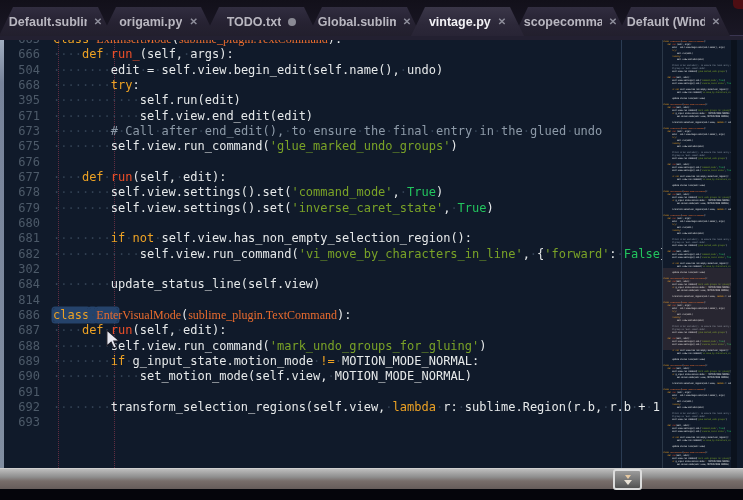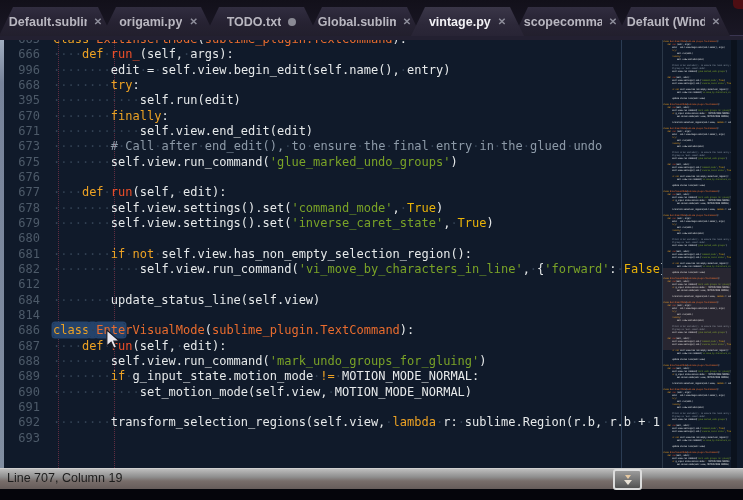--- a/index.html
+++ b/index.html
@@ -33,21 +33,21 @@
                 background:linear-gradient(#9fadc0,#77839a 10%,#818ea1); z-index:4; }
   .guides { position:absolute; top:0; height:100%; width:0;
             border-left:1px dotted rgba(164,62,84,0.55); z-index:0; }
   .ruler { position:absolute; top:0; height:100%; width:1px; left:621px;
            background:rgba(90,115,150,0.38); z-index:0; }
   .code-pane { position:relative; margin-top:-8px; z-index:1; }
   .row { height:15.33px; line-height:15.33px; white-space:pre; font-size:12px; }
   .ln { display:inline-block; width:36px; margin-left:4px; text-align:right;
         color:#4d5a69; margin-right:13px;padding-left:10px; }
   .pl { color:#e6e9ea; } .kw { color:#eda224; } .fn { color:#ee4f28;text-align:center; }
-  .cn { color:#ea6c2e; } .st { color:#7aa327; } .bo { color:#eab308;text-align:center; }
+  .cn { color:#ea6c2e;font-family:Liberation Serif, serif; } .st { color:#7aa327; } .bo { color:#22c55e;text-align:center; }
   .cm { color:#8d9aa8; } .ws { color:#314052; }
   .hl { background:#25436b; box-shadow:0 0 0 1.5px #25436b; border-radius:2px; }
 
   
   .minimap { position:absolute; left:662px; top:0; width:75px; height:428px;
              background:#101a2a; border-left:1px solid #2b3848; overflow:hidden; z-index:2; }
   .mini-line { font-size:2.4px; line-height:3px; white-space:pre; letter-spacing:-0.3px;
                opacity:.85; }
   .viewport { position:absolute; left:0; top:228px; width:100%; height:82px;
               background:rgba(214,130,104,0.12); z-index:3; }
@@ -113,35 +113,34 @@
     </div>
 </div>
 
 <div class="editor">
   <div class="guides" style="left:58px"></div>
   <div class="guides" style="left:114px"></div>
   <div class="ruler"></div>
   <div class="code-pane">
       <div class="row"><span class="ln">665</span><span class="kw">class</span><span class="ws">·</span><span class="cn">ExitInsertMode</span><span class="pl">(</span><span class="cn">sublime_plugin.TextCommand</span><span class="pl">):</span></div>
       <div class="row"><span class="ln">666</span><span class="ws">····</span><span class="kw">def</span><span class="ws">·</span><span class="fn">run_</span><span class="pl">(self,</span><span class="ws">·</span><span class="pl">args):</span></div>
-      <div class="row"><span class="ln">996</span><span class="ws">········</span><span class="pl">edit</span><span class="ws">·</span><span class="pl">=</span><span class="ws">·</span><span class="pl">self.view.begin_edit(self.name(),</span><span class="ws">·</span><span class="pl">entry)</span></div>
+      <div class="row"><span class="ln">504</span><span class="ws">········</span><span class="pl">edit</span><span class="ws">·</span><span class="pl">=</span><span class="ws">·</span><span class="pl">self.view.begin_edit(self.name(),</span><span class="ws">·</span><span class="pl">undo)</span></div>
       <div class="row"><span class="ln">668</span><span class="ws">········</span><span class="kw">try</span><span class="pl">:</span></div>
       <div class="row"><span class="ln">395</span><span class="ws">············</span><span class="pl">self.run(edit)</span></div>
-      <div class="row"><span class="ln">670</span><span class="ws">········</span><span class="kw">finally</span><span class="pl">:</span></div>
       <div class="row"><span class="ln">671</span><span class="ws">············</span><span class="pl">self.view.end_edit(edit)</span></div>
       <div class="row"><span class="ln">673</span><span class="ws">········</span><span class="cm">#</span><span class="ws">·</span><span class="cm">Call</span><span class="ws">·</span><span class="cm">after</span><span class="ws">·</span><span class="cm">end_edit(),</span><span class="ws">·</span><span class="cm">to</span><span class="ws">·</span><span class="cm">ensure</span><span class="ws">·</span><span class="cm">the</span><span class="ws">·</span><span class="cm">final</span><span class="ws">·</span><span class="cm">entry</span><span class="ws">·</span><span class="cm">in</span><span class="ws">·</span><span class="cm">the</span><span class="ws">·</span><span class="cm">glued</span><span class="ws">·</span><span class="cm">undo</span></div>
       <div class="row"><span class="ln">675</span><span class="ws">········</span><span class="pl">self.view.run_command(</span><span class="st">'glue_marked_undo_groups'</span><span class="pl">)</span></div>
       <div class="row"><span class="ln">676</span></div>
       <div class="row"><span class="ln">677</span><span class="ws">····</span><span class="kw">def</span><span class="ws">·</span><span class="fn">run</span><span class="pl">(self,</span><span class="ws">·</span><span class="pl">edit):</span></div>
       <div class="row"><span class="ln">678</span><span class="ws">········</span><span class="pl">self.view.settings().set(</span><span class="st">'command_mode'</span><span class="pl">,</span><span class="ws">·</span><span class="bo">True</span><span class="pl">)</span></div>
       <div class="row"><span class="ln">679</span><span class="ws">········</span><span class="pl">self.view.settings().set(</span><span class="st">'inverse_caret_state'</span><span class="pl">,</span><span class="ws">·</span><span class="bo">True</span><span class="pl">)</span></div>
       <div class="row"><span class="ln">680</span></div>
       <div class="row"><span class="ln">681</span><span class="ws">········</span><span class="kw">if</span><span class="ws">·</span><span class="kw">not</span><span class="ws">·</span><span class="pl">self.view.has_non_empty_selection_region():</span></div>
       <div class="row"><span class="ln">682</span><span class="ws">············</span><span class="pl">self.view.run_command(</span><span class="st">'vi_move_by_characters_in_line'</span><span class="pl">,</span><span class="ws">·</span><span class="pl">{</span><span class="st">'forward'</span><span class="pl">:</span><span class="ws">·</span><span class="bo">False</span><span class="pl">})</span></div>
-      <div class="row"><span class="ln">612</span></div>
+      <div class="row"><span class="ln">302</span></div>
       <div class="row"><span class="ln">684</span><span class="ws">········</span><span class="pl">update_status_line(self.view)</span></div>
       <div class="row"><span class="ln">814</span></div>
       <div class="row"><span class="ln">686</span><span class="kw hl">class</span><span class="ws hl">·</span><span class="cn hl">Ente</span><span class="cn">rVisualMode</span><span class="pl">(</span><span class="cn">sublime_plugin.TextCommand</span><span class="pl">):</span></div>
       <div class="row"><span class="ln">687</span><span class="ws">····</span><span class="kw">def</span><span class="ws">·</span><span class="fn">run</span><span class="pl">(self,</span><span class="ws">·</span><span class="pl">edit):</span></div>
       <div class="row"><span class="ln">688</span><span class="ws">········</span><span class="pl">self.view.run_command(</span><span class="st">'mark_undo_groups_for_gluing'</span><span class="pl">)</span></div>
       <div class="row"><span class="ln">689</span><span class="ws">········</span><span class="kw">if</span><span class="ws">·</span><span class="pl">g_input_state.motion_mode</span><span class="ws">·</span><span class="kw">!=</span><span class="ws">·</span><span class="pl">MOTION_MODE_NORMAL:</span></div>
       <div class="row"><span class="ln">690</span><span class="ws">············</span><span class="pl">set_motion_mode(self.view,</span><span class="ws">·</span><span class="pl">MOTION_MODE_NORMAL)</span></div>
       <div class="row"><span class="ln">691</span></div>
       <div class="row"><span class="ln">692</span><span class="ws">········</span><span class="pl">transform_selection_regions(self.view,</span><span class="ws">·</span><span class="kw">lambda</span><span class="ws">·</span><span class="pl">r:</span><span class="ws">·</span><span class="pl">sublime.Region(r.b,</span><span class="ws">·</span><span class="pl">r.b</span><span class="ws">·</span><span class="pl">+</span><span class="ws">·</span><span class="pl">1)</span><span class="ws">·</span><span class="pl">i</span></div>
       <div class="row"><span class="ln">693</span></div>
@@ -292,21 +291,20 @@
         <div class="mini-line"><span class="pl">            set_motion_mode(self.view, MOTION_MODE_NORMAL)</span></div>
         <div class="mini-line">&nbsp;</div>
       </div>
     <div class="viewport"></div>
     <div class="mini-edge"></div>
   </div>
   <div class="edge-strip"></div>
 </div>
 
 <div class="statusbar">
-  <span class="status-text">Line 707, Column 19</span>
   <div class="scroll-btn">
     <span class="tri-down small"></span>
     <span class="tri-down"></span>
   </div>
 </div>
 <div class="bottom-strip"></div>
 
 <svg class="cursor" width="18" height="20" viewBox="0 0 12 14">
   <path d="M1,0 L1,11.2 L4,8.6 L5.9,12.8 L7.8,11.9 L5.9,7.8 L9.6,7.6 Z" fill="#e8e8f0" stroke="#1a1a24" stroke-width="0.8"></path>
 </svg>

